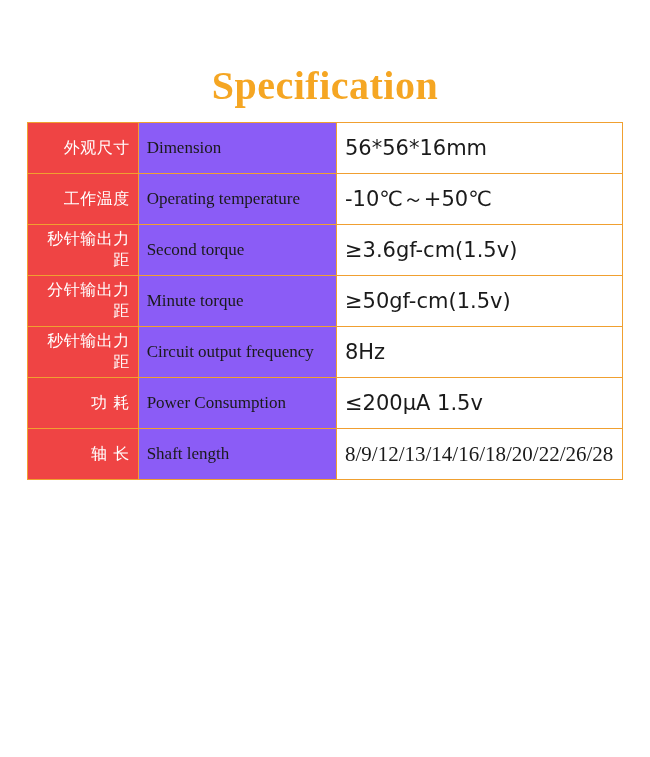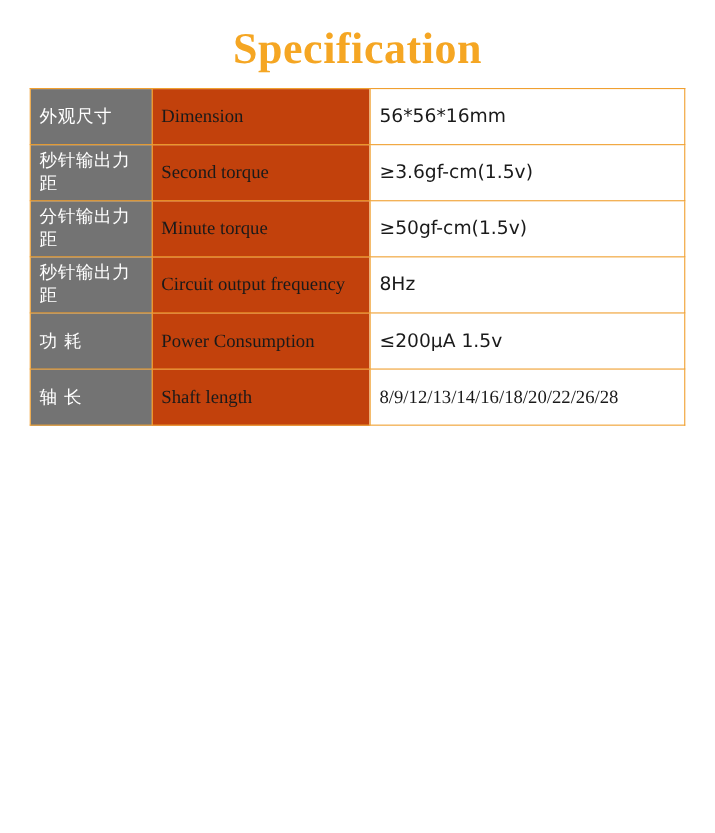--- a/index.html
+++ b/index.html
@@ -22,61 +22,62 @@
   .title {
     text-align: center;
     font-family: "Liberation Serif", serif;
     font-weight: bold;
     font-size: 40px;
     color: #F5A623;
     letter-spacing: 0.5px;
     padding-top: 22px;
     padding-bottom: 14px;
     line-height: 1.1;
+    margin-top: 42px;
   }
   .table-wrap {
     padding: 0 27px;
     box-sizing: border-box;
   }
   table.spec {
     width: 596px;
     border-collapse: collapse;
     table-layout: fixed;
     border: 1px solid #F0A030;
   }
   table.spec td {
     border: 1px solid #F0A030;
     height: 51px;
     vertical-align: middle;
     padding: 0 8px;
     box-sizing: border-box;
   }
   td.cn {
     width: 106px;
-    background: #737373;
+    background: #ef4444;
     color: #ffffff;
-    text-align: left;
+    text-align: right;
     font-family: "DejaVu Sans", sans-serif;
     font-size: 16px;
     letter-spacing: 0.5px;
     padding: 0 4px;
   }
   td.en {
     width: 190px;
-    background: #c2410c;
+    background: #8b5cf6;
     color: #1a1a1a;
     font-size: 17px;
     text-align: left;
     padding-left: 10px;
   }
   td.val {
     width: 274px;
     background: #ffffff;
     color: #1a1a1a;
-    font-size: 17px;
+    font-size: 21px;
     text-align: left;
     padding-left: 10px;
   }
   .cjk {
     font-family: "DejaVu Sans", sans-serif;
   }
 </style>
 </head>
 <body>
 
@@ -84,20 +85,25 @@
 
   <div class="title">Specification</div>
 
   <div class="table-wrap">
     <table class="spec">
       <tbody>
         <tr>
           <td class="cn cjk">外观尺寸</td>
           <td class="en">Dimension</td>
           <td class="val cjk">56*56*16mm</td>
+        </tr>
+        <tr>
+          <td class="cn cjk">工作温度</td>
+          <td class="en">Operating temperature</td>
+          <td class="val cjk">-10℃～+50℃</td>
         </tr>
         <tr>
           <td class="cn cjk">秒针输出力距</td>
           <td class="en">Second torque</td>
           <td class="val cjk">≥3.6gf-cm(1.5v)</td>
         </tr>
         <tr>
           <td class="cn cjk">分针输出力距</td>
           <td class="en">Minute torque</td>
           <td class="val cjk">≥50gf-cm(1.5v)</td>

